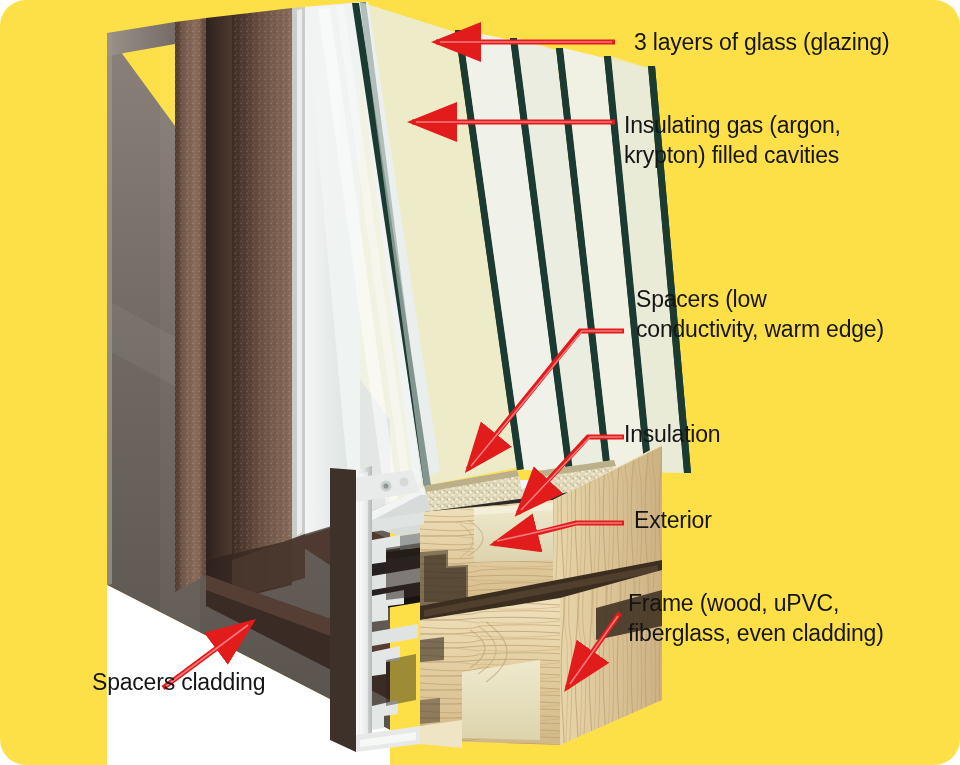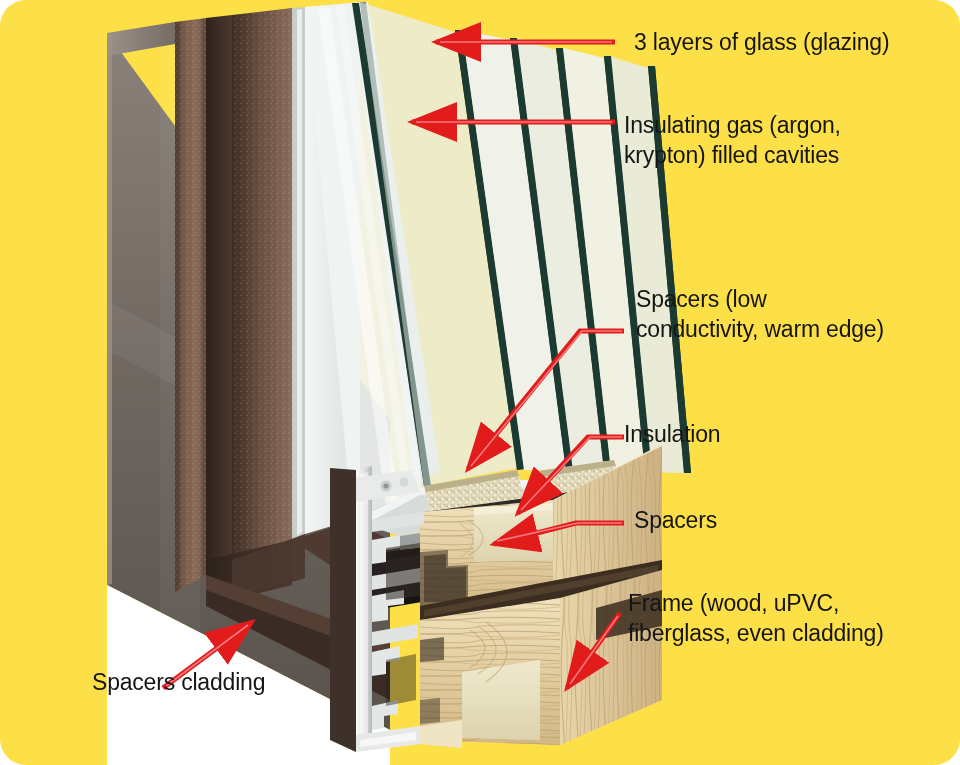--- a/index.html
+++ b/index.html
@@ -411,18 +411,18 @@
       </g>
     </g>
   </svg>
 
   <div class="callout-text lbl-glass">3 layers of glass (glazing)</div>
   <div class="callout-text lbl-gas">Insulating gas (argon,
 krypton) filled cavities</div>
   <div class="callout-text lbl-spacers">Spacers (low
 conductivity, warm edge)</div>
   <div class="callout-text lbl-insulation">Insulation</div>
-  <div class="callout-text lbl-gaskets">Spacers</div>
+  <div class="callout-text lbl-gaskets">Exterior</div>
   <div class="callout-text lbl-frame">Frame (wood, uPVC,
 fiberglass, even cladding)</div>
   <div class="callout-text lbl-cladding">Spacers cladding</div>
 
 </div>
 
 </body></html>

